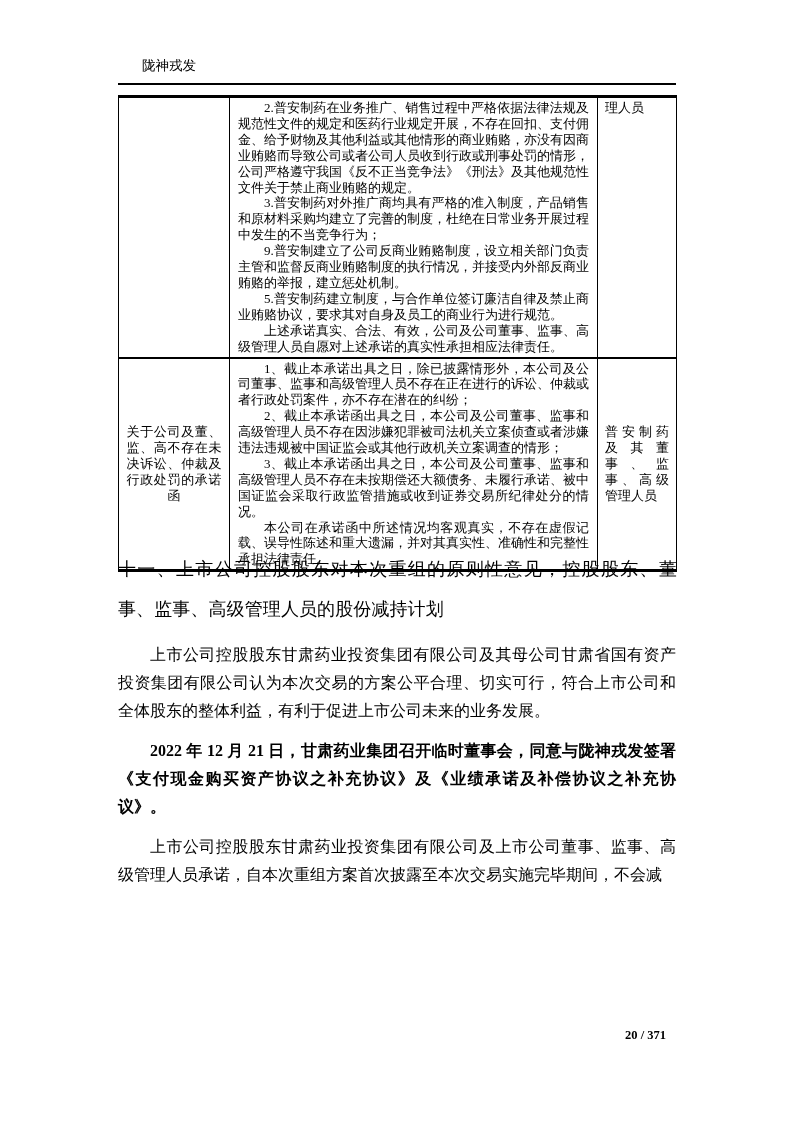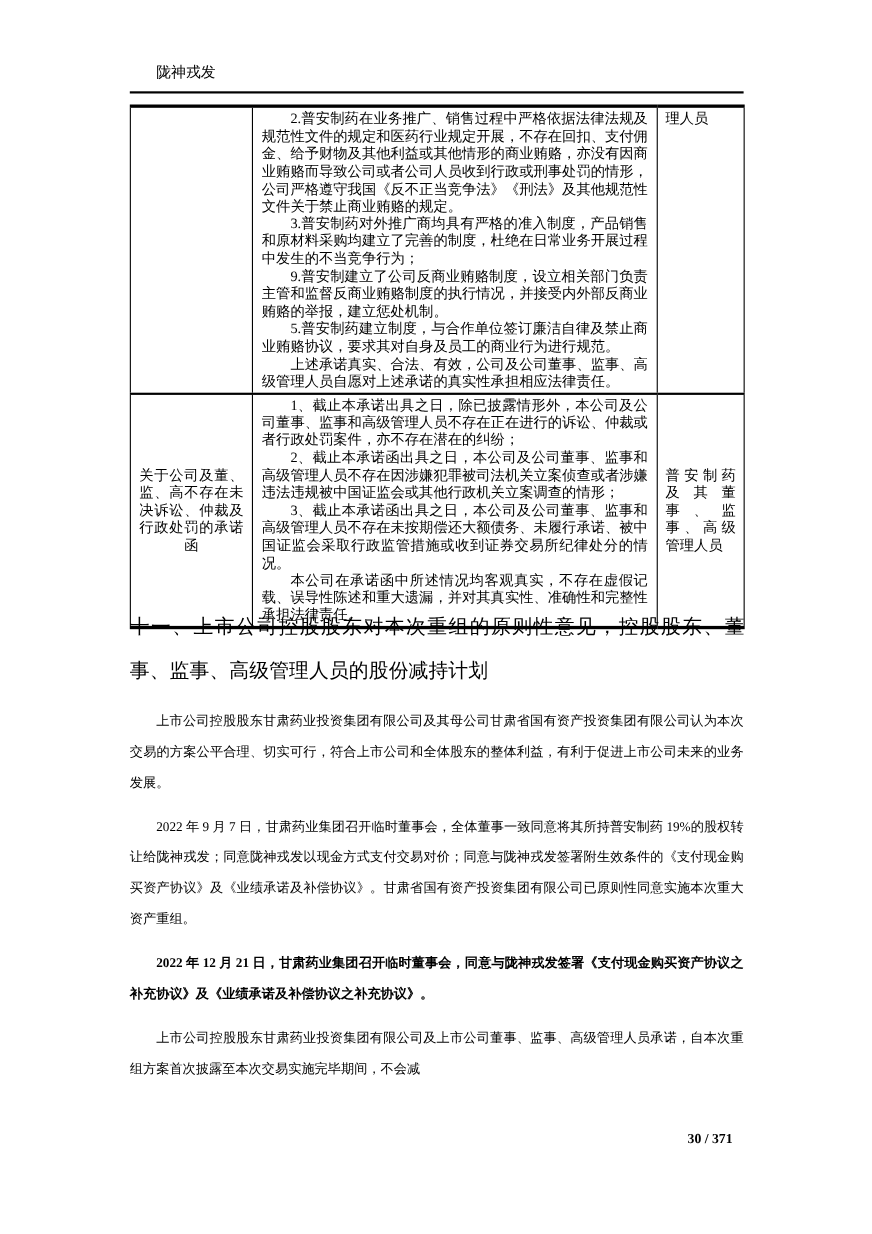--- a/index.html
+++ b/index.html
@@ -45,21 +45,21 @@
   .section-heading {
     position:absolute; left:118px; top:549px; width:559px;
     font-family:"Liberation Sans","DejaVu Sans",sans-serif;
     font-weight:normal; font-size:18px; line-height:40px;
     text-align:justify; letter-spacing:0.1px;
   }
 
   
   .body-text {
     position:absolute; left:118px; top:641px; width:558px;
-    font-size:12px; line-height:28px; text-align:justify;
+    font-size:16px; line-height:28px; text-align:justify;
   }
   .body-text p { text-indent:2em; margin-bottom:12px; }
   .body-text p.bold-para { font-weight:bold; }
 
   
   .page-footer {
     position:absolute; left:118px; top:1028px; width:548px;
     text-align:right; font-size:12.5px; font-weight:bold;
     font-family:"Liberation Serif","DejaVu Serif",serif;
   }
@@ -106,20 +106,19 @@
       </td>
       <td class="cell-party-mid">普安制药及其董事、监事、高级管理人员</td>
     </tr>
   </tbody>
     </table>
 
   <h2 class="section-heading">十一、上市公司控股股东对本次重组的原则性意见，控股股东、董事、监事、高级管理人员的股份减持计划</h2>
 
   <div class="body-text">
     <p>上市公司控股股东甘肃药业投资集团有限公司及其母公司甘肃省国有资产投资集团有限公司认为本次交易的方案公平合理、切实可行，符合上市公司和全体股东的整体利益，有利于促进上市公司未来的业务发展。</p>
-    <p>2022 年 9 月 7 日，甘肃药业集团召开临时董事会，全体董事一致同意将其所持普安制药 19%的股权转让给陇神戎发；同意陇神戎发以现金方式支付交易对价；同意与陇神戎发签署附生效条件的《支付现金购买资产协议》及《业绩承诺及补偿协议》。甘肃省国有资产投资集团有限公司已原则性同意实施本次重大资产重组。</p>
     <p class="bold-para">2022 年 12 月 21 日，甘肃药业集团召开临时董事会，同意与陇神戎发签署《支付现金购买资产协议之补充协议》及《业绩承诺及补偿协议之补充协议》。</p>
     <p>上市公司控股股东甘肃药业投资集团有限公司及上市公司董事、监事、高级管理人员承诺，自本次重组方案首次披露至本次交易实施完毕期间，不会减</p>
   </div>
 
-  <div class="page-footer">30 / 371</div>
+  <div class="page-footer">20 / 371</div>
 
 </div>
 
 </body></html>

